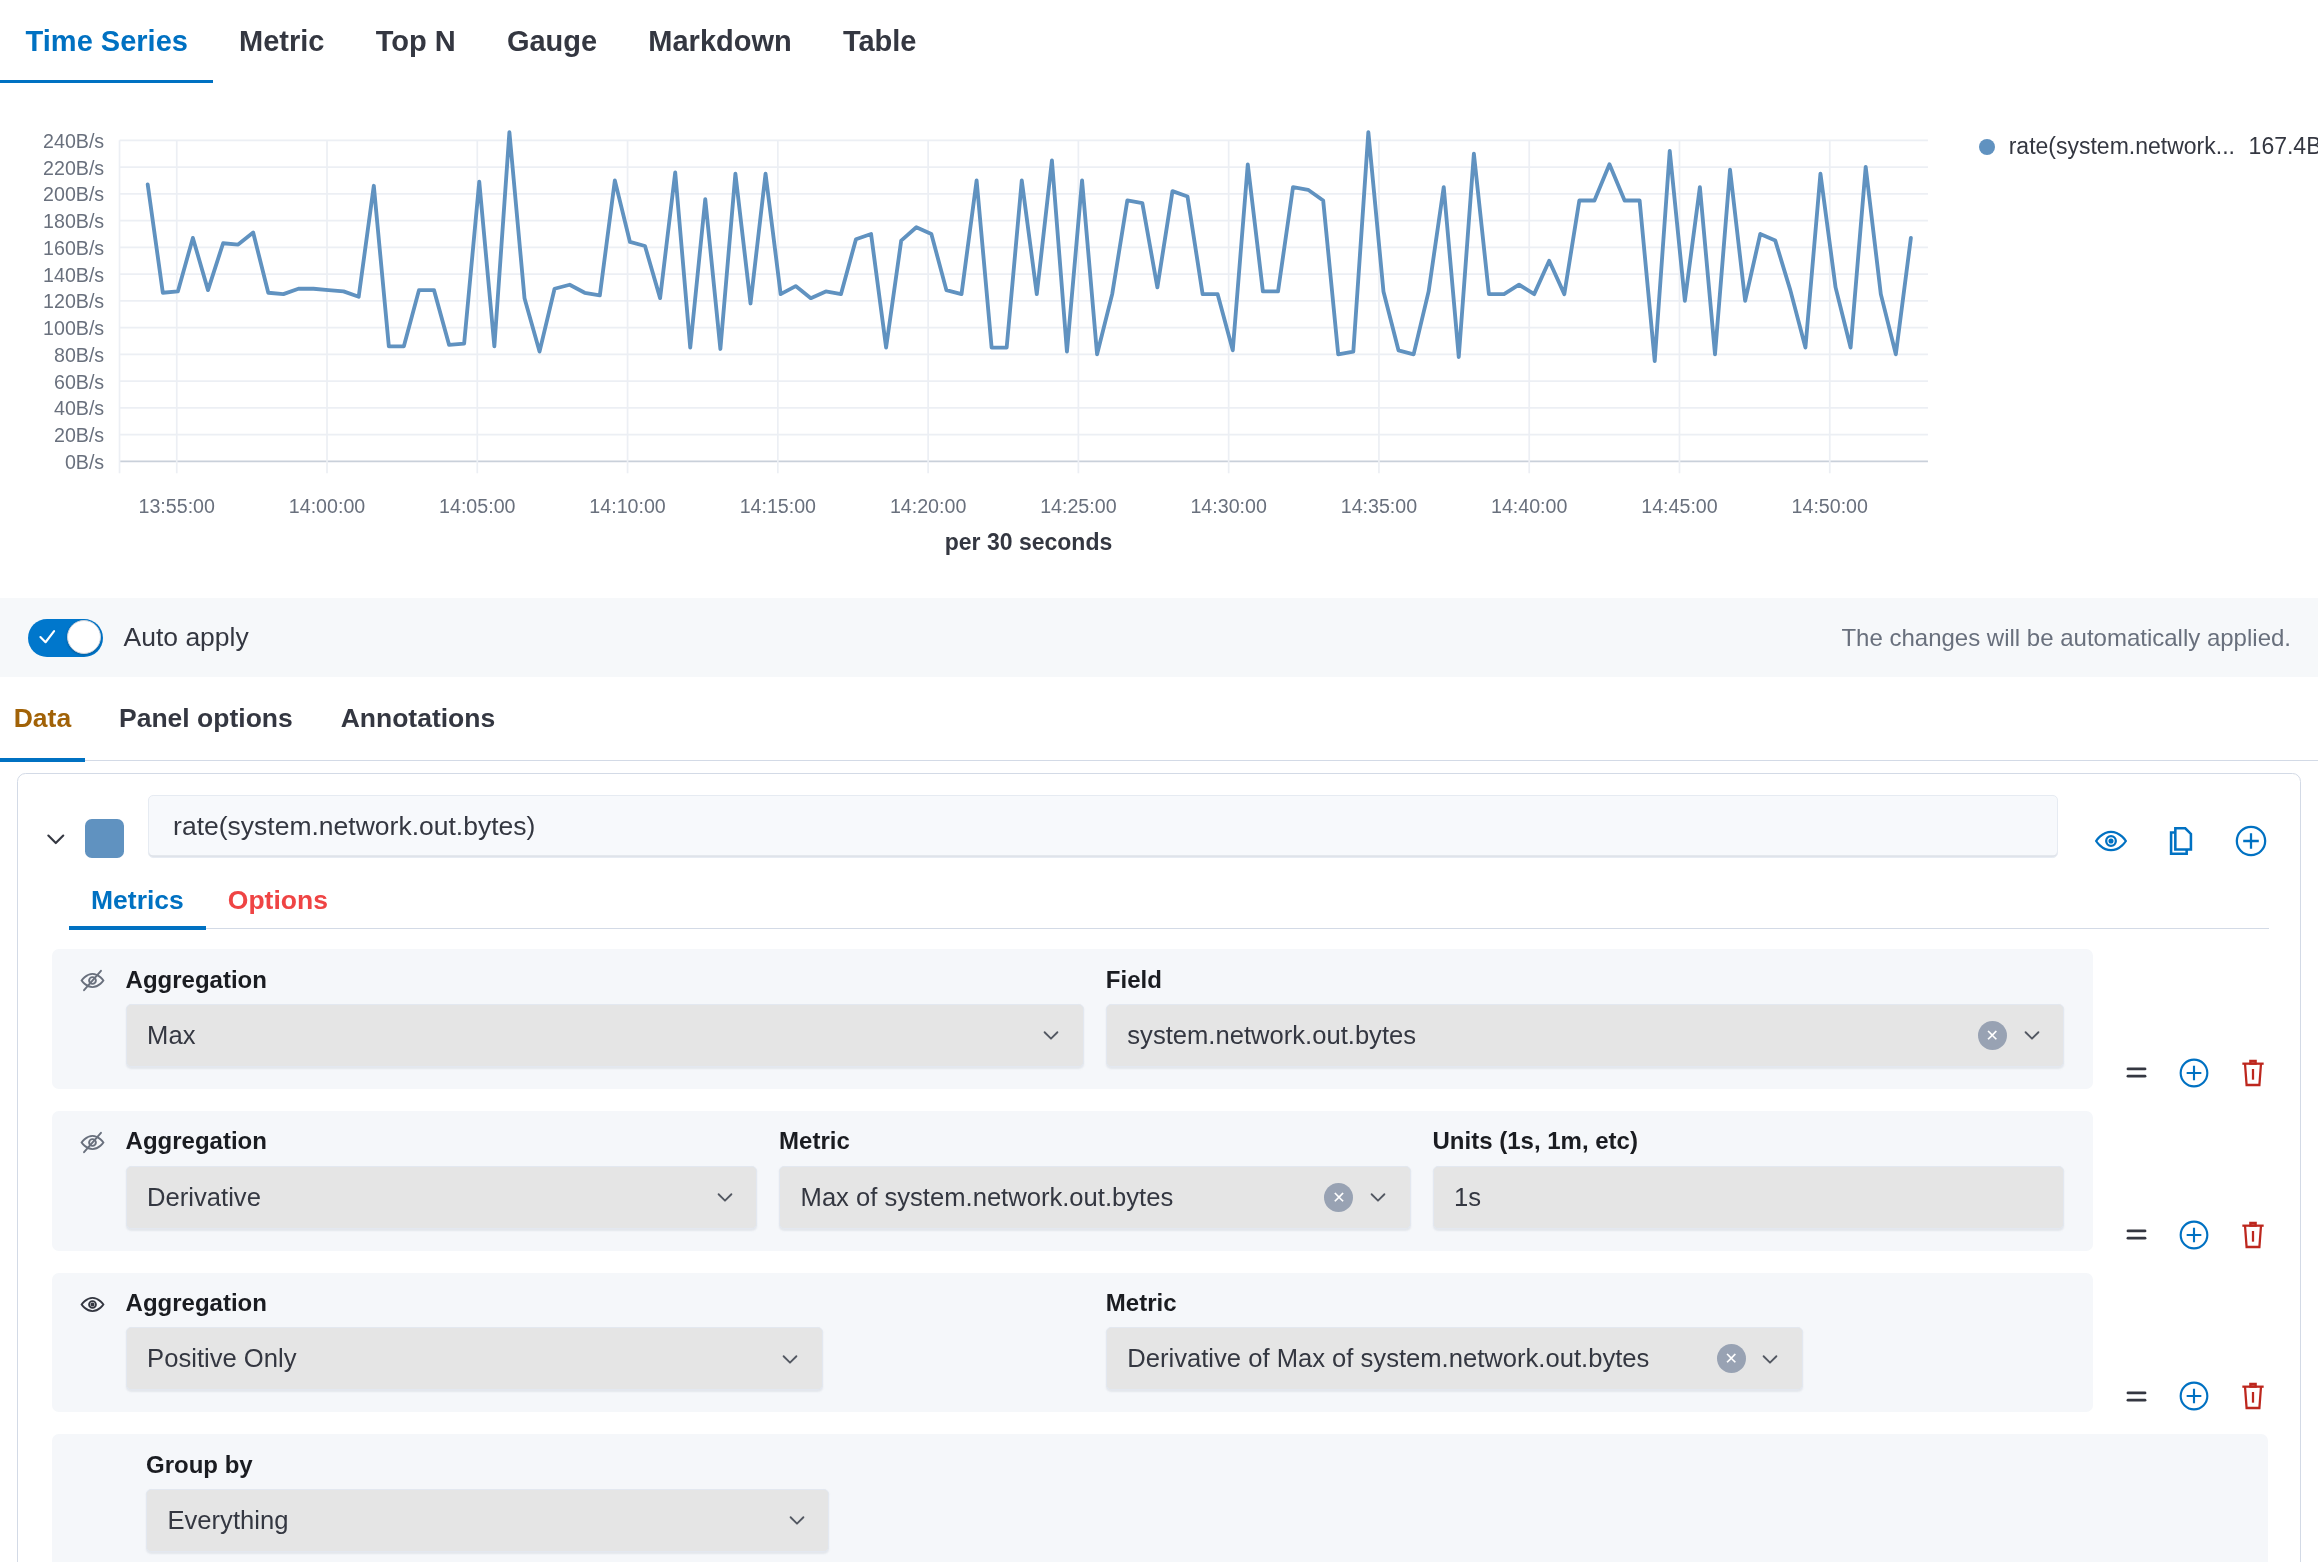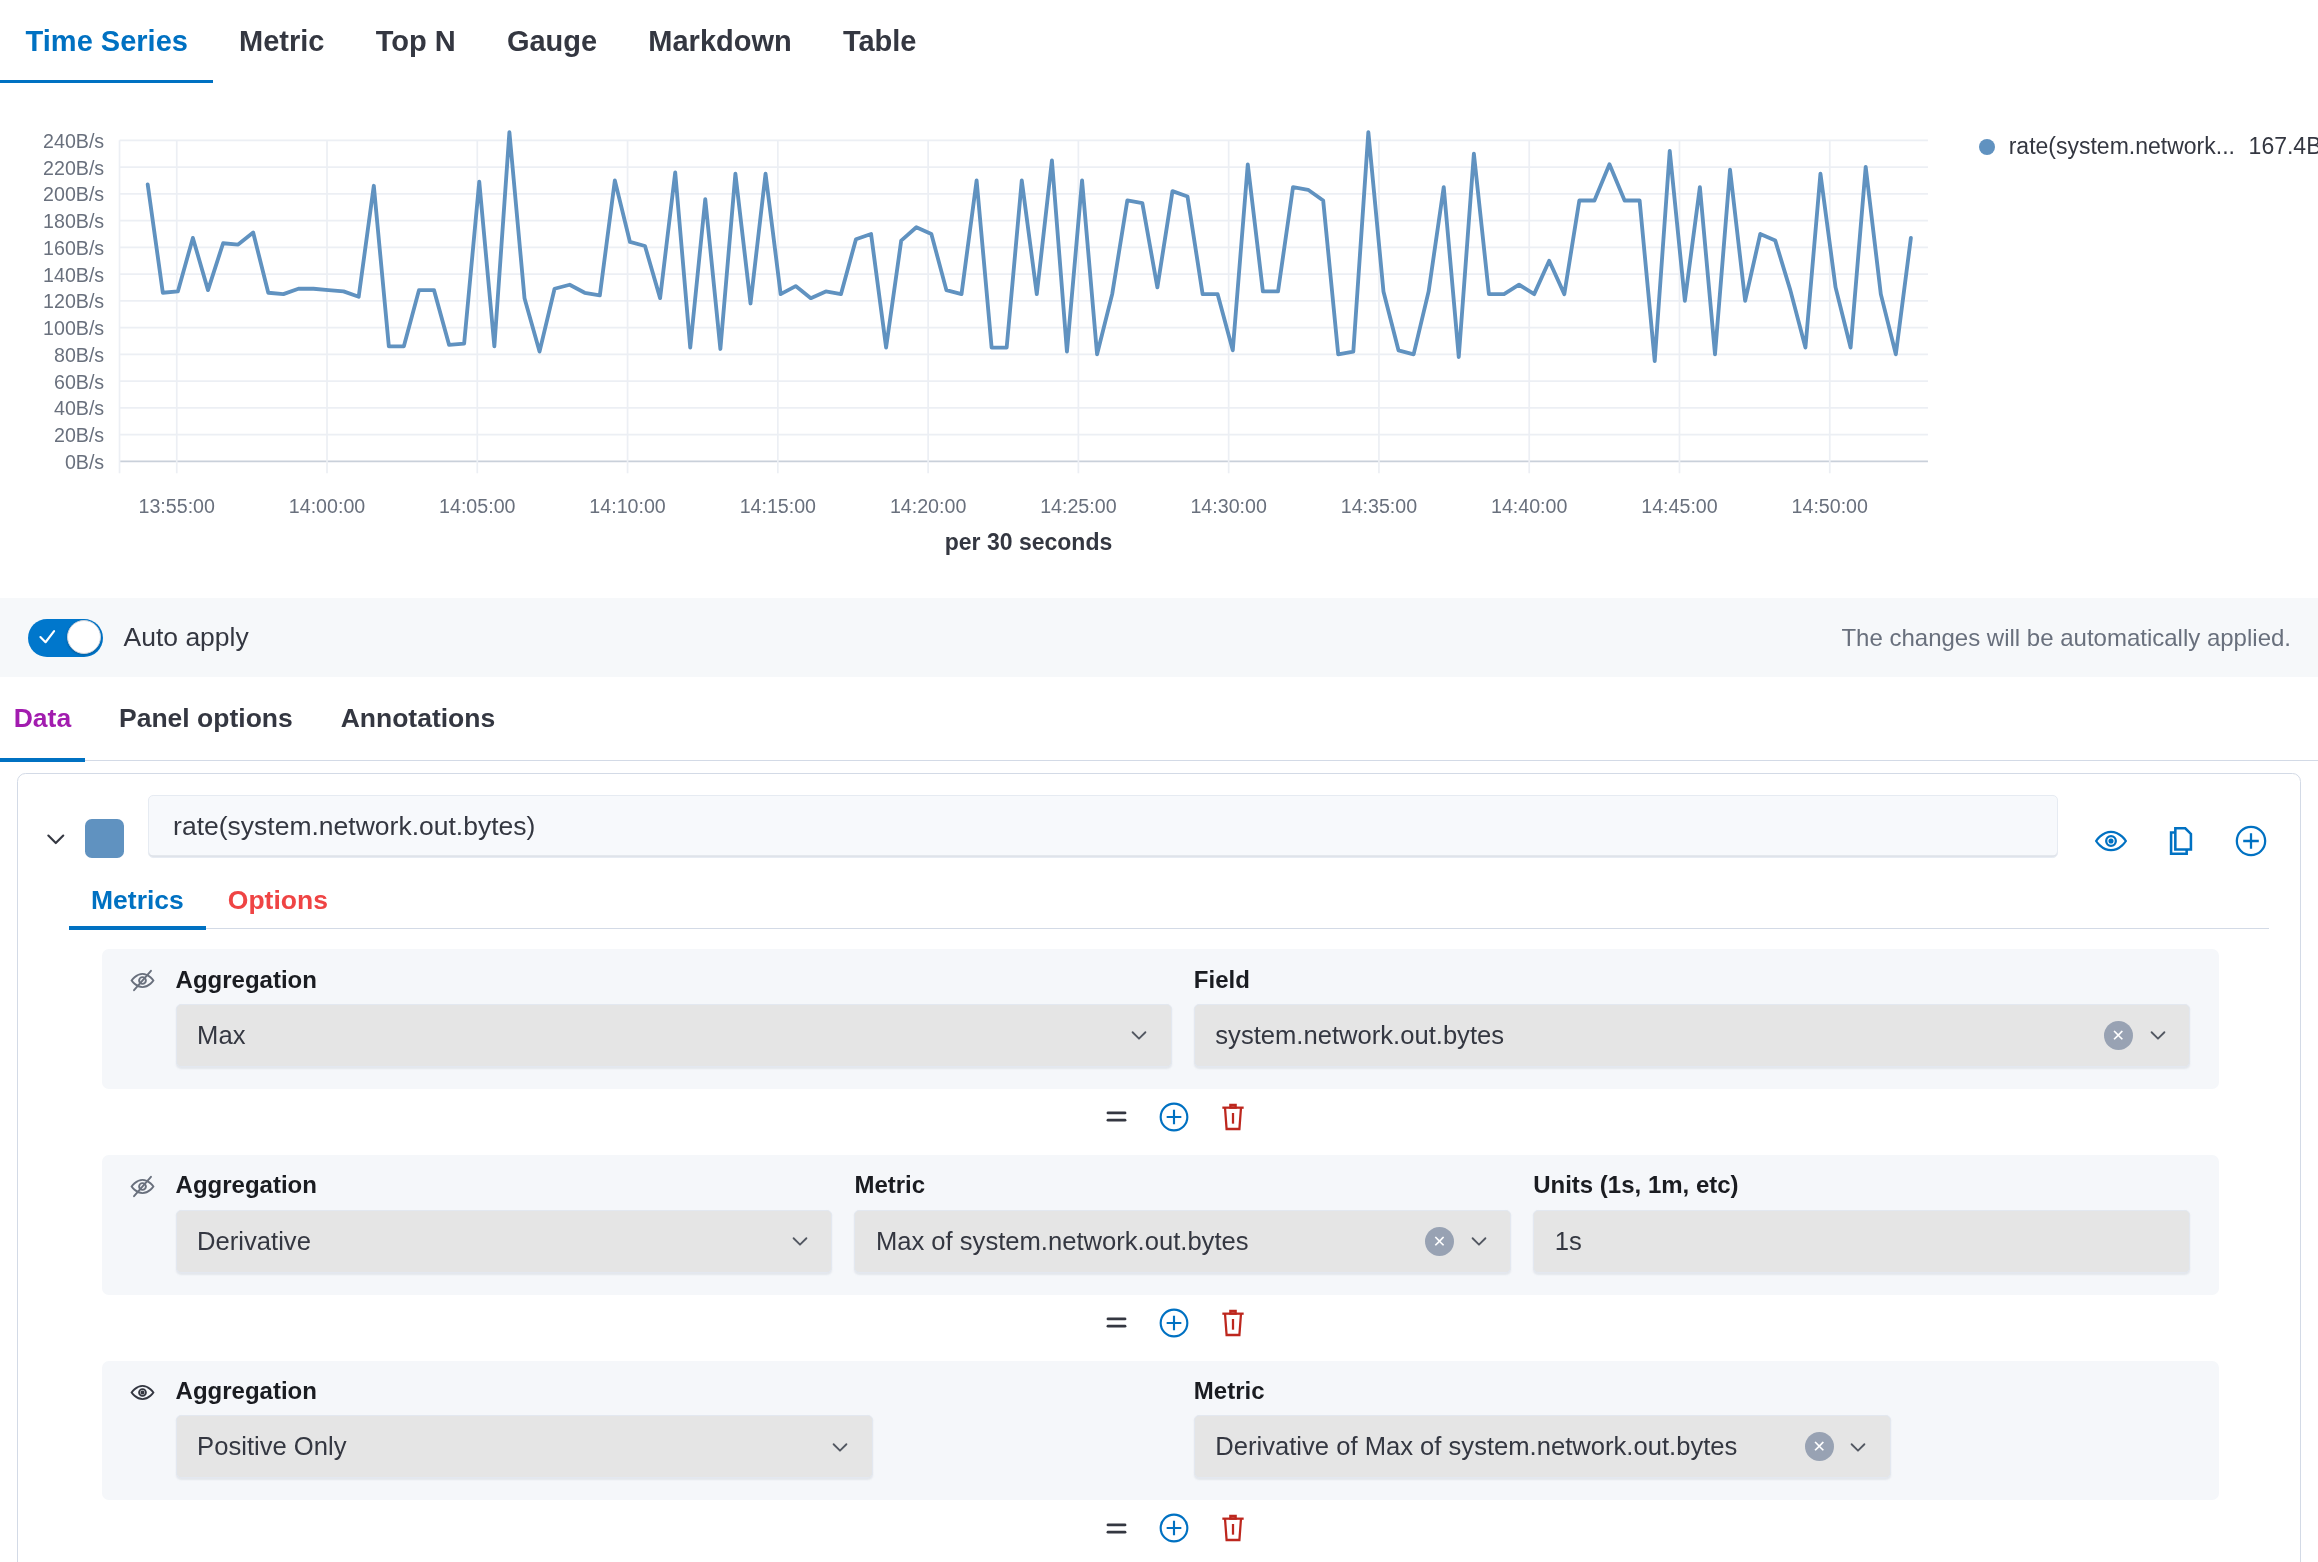--- a/index.html
+++ b/index.html
@@ -31,21 +31,21 @@
   .switch .knob{position:absolute;right:1.7px;top:1.7px;width:34px;height:34px;border-radius:50%;
                 background:#fff;border:0.9px solid #c9d1dc;box-sizing:border-box;box-shadow:0 0.9px 2.6px rgba(0,0,0,.25);}
   .auto-label{font-size:26.5px;color:#343741;}
   .auto-hint{font-size:24px;color:#69707d;}
 
   
   .editor-tabs{position:absolute;top:676px;left:0;width:2319px;height:85px;border-bottom:1.7px solid #d3dae6;
                box-sizing:border-box;display:flex;}
   .editor-tab{padding:0 13.7px;margin-right:20.5px;display:flex;align-items:center;font-size:26.5px;font-weight:600;
               color:#343741;position:relative;cursor:pointer;}
-  .editor-tab.active{color:#a21caf;align-items:center;}
+  .editor-tab.active{color:#a16207;align-items:center;}
   .editor-tab.active::after{content:"";position:absolute;left:0;right:0;bottom:-1.7px;height:3.4px;background:#0071c2;}
 
   
   .panel{position:absolute;left:17px;top:773px;width:2284px;height:820px;border:0.9px solid #d3dae6;
          border-radius:8.5px;background:#fff;box-sizing:border-box;}
   .panel-header{display:flex;align-items:flex-end;padding:20.5px 29px 12px 19px;}
   .chev-btn{width:38px;height:38px;display:flex;align-items:center;justify-content:center;flex:none;cursor:pointer;}
   .swatch{width:39px;height:39px;border-radius:6.8px;margin:0 8.5px 0 10.2px;background:#6092C0;flex:none;cursor:pointer;}
   .series-input{flex:1;height:63px;margin-left:15.4px;background:#f7f9fc;border:0.9px solid #e6ebf2;border-radius:5.1px;
                 padding:0 24px;font-size:26.5px;color:#343741;box-shadow:inset 0 -1.7px 0 rgba(152,162,179,.25);
@@ -53,21 +53,21 @@
   .header-icons{display:flex;align-items:center;gap:36px;margin-left:36px;margin-right:3.4px;}
   .icon-btn{width:34px;height:34px;display:flex;align-items:center;justify-content:center;cursor:pointer;}
 
   .series-tabs{display:flex;margin:3.4px 31px 0 51px;border-bottom:1.7px solid #d3dae6;}
   .series-tab{padding:0 22px;height:55px;display:flex;align-items:center;font-size:26.5px;font-weight:600;
               color:#ef4444;position:relative;cursor:pointer;}
   .series-tab.active{color:#0071c2;}
   .series-tab.active::after{content:"";position:absolute;left:0;right:0;bottom:-1.7px;height:3.4px;background:#0071c2;}
 
   .cards{padding:20.5px 31px 0 34px;}
-  .metric-row{display:flex;align-items:center;margin-bottom:22px;flex-direction:column;}
+  .metric-row{display:flex;align-items:flex-end;margin-bottom:22px;}
   .card{background:#f5f7fa;border-radius:6.8px;padding:15.4px 29px 22px 25.6px;width:2117px;box-sizing:border-box;display:flex;}
   .card-eye{width:48px;padding-top:1.7px;flex:none;}
   .card-fields{flex:1;display:grid;gap:0 22px;}
   .g2{grid-template-columns:1fr 1fr;}
   .g3{grid-template-columns:1fr 1fr 1fr;}
   .field-label{font-size:24px;font-weight:700;color:#1a1c21;margin-bottom:10.2px;line-height:29px;white-space:nowrap;}
   .control{height:63px;background:#e5e5e5;border:0.9px solid #e3e8f0;border-radius:5.1px;display:flex;align-items:center;
            padding:0 20.5px;font-size:25.6px;color:#343741;box-shadow:0 1.7px 1.7px rgba(152,162,179,.18);
            box-sizing:border-box;cursor:pointer;}
   .control .value{flex:1;white-space:nowrap;overflow:hidden;}

